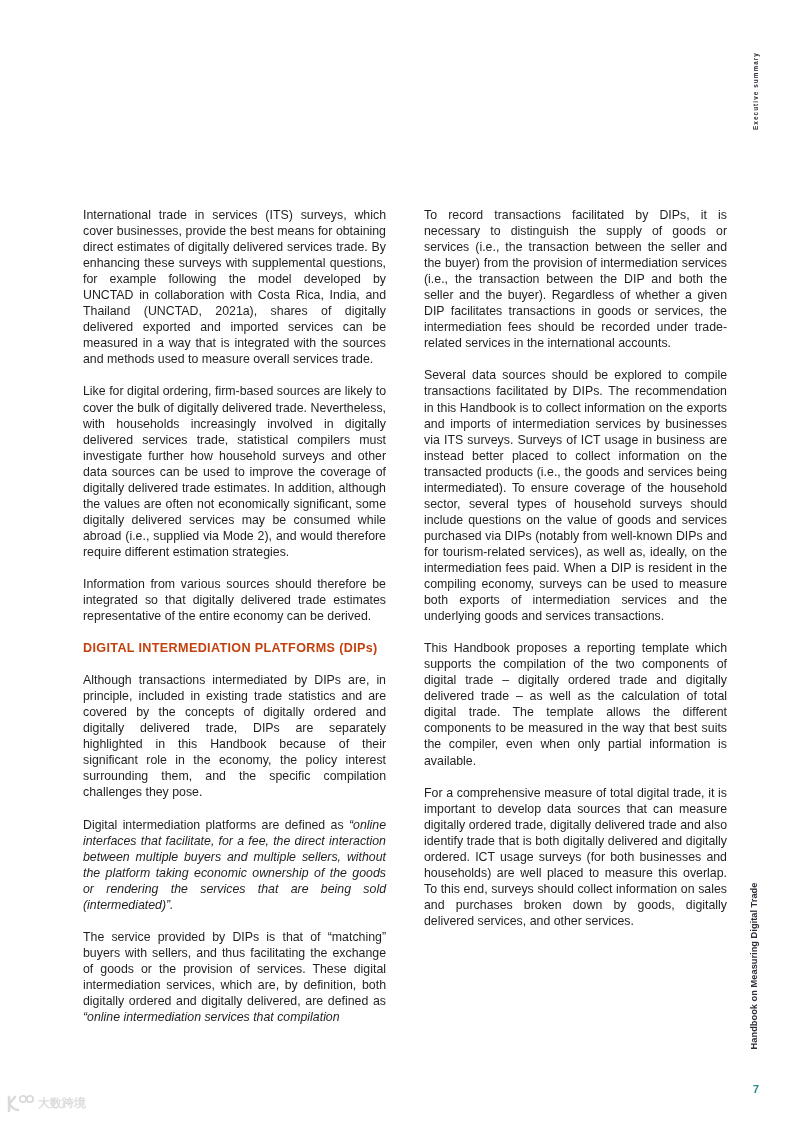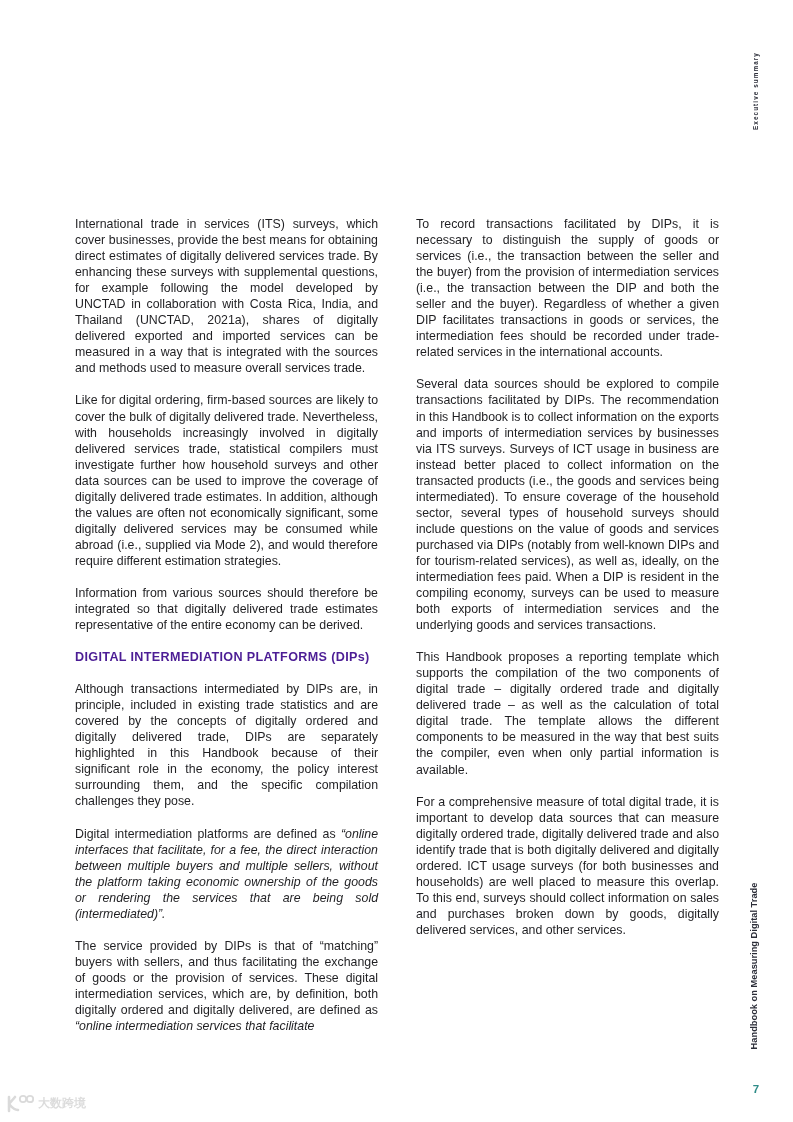--- a/index.html
+++ b/index.html
@@ -3,31 +3,32 @@
 <meta charset="utf-8">
 <style>
   html, body { margin: 0; padding: 0; }
   body {
     width: 793px; height: 1122px; position: relative; overflow: hidden;
     background: #ffffff; color: #1f1f22;
     font-family: "Liberation Sans", sans-serif;
   }
   .page { position: absolute; inset: 0; }
   .col {
-    position: absolute; top: 216px; width: 303px;
+    position: absolute; top: 207px; width: 303px;
     font-size: 12.35px; line-height: 16.05px; text-align: justify;
     hyphens: none;
+    margin-left: 8px;
   }
   .col-left { left: 75px; }
   .col-right { left: 416px; }
   .col p { margin: 0 0 16px 0; }
   .col h2 {
     margin: 0 0 16px 0;
     font-size: 12.6px; line-height: 16px; font-weight: 700;
-    color: #4c1d95; letter-spacing: 0.35px; text-align: left;
+    color: #c2410c; letter-spacing: 0.35px; text-align: left;
   }
   .it { font-style: italic; }
   .side-top {
     position: absolute; left: 749px; top: 48px; width: 12px; height: 86px;
   }
   .side-top span {
     position: absolute; left: 50%; top: 50%;
     transform: translate(-50%, -50%) rotate(-90deg);
     white-space: nowrap; font-size: 6.3px; font-weight: 700; letter-spacing: 1.1px;
     color: #2b2d38;
@@ -59,21 +60,21 @@
     <span>Executive summary</span>
   </div>
 
   <div class="col col-left">
     <p>International trade in services (ITS) surveys, which cover businesses, provide the best means for obtaining direct estimates of digitally delivered services trade. By enhancing these surveys with supplemental questions, for example following the model developed by UNCTAD in collaboration with Costa Rica, India, and Thailand (UNCTAD, 2021a), shares of digitally delivered exported and imported services can be measured in a way that is integrated with the sources and methods used to measure overall services trade.</p>
     <p>Like for digital ordering, firm-based sources are likely to cover the bulk of digitally delivered trade. Nevertheless, with households increasingly involved in digitally delivered services trade, statistical compilers must investigate further how household surveys and other data sources can be used to improve the coverage of digitally delivered trade estimates. In addition, although the values are often not economically significant, some digitally delivered services may be consumed while abroad (i.e., supplied via Mode 2), and would therefore require different estimation strategies.</p>
     <p>Information from various sources should therefore be integrated so that digitally delivered trade estimates representative of the entire economy can be derived.</p>
     <h2>DIGITAL INTERMEDIATION PLATFORMS (DIPs)</h2>
     <p>Although transactions intermediated by DIPs are, in principle, included in existing trade statistics and are covered by the concepts of digitally ordered and digitally delivered trade, DIPs are separately highlighted in this Handbook because of their significant role in the economy, the policy interest surrounding them, and the specific compilation challenges they pose.</p>
     <p><span>Digital intermediation platforms are defined as </span><span class="it">“online interfaces that facilitate, for a fee, the direct interaction between multiple buyers and multiple sellers, without the platform taking economic ownership of the goods or rendering the services that are being sold (intermediated)”.</span></p>
-    <p><span>The service provided by DIPs is that of “matching” buyers with sellers, and thus facilitating the exchange of goods or the provision of services. These digital intermediation services, which are, by definition, both digitally ordered and digitally delivered, are defined as </span><span class="it">“online intermediation services that facilitate</span></p>
+    <p><span>The service provided by DIPs is that of “matching” buyers with sellers, and thus facilitating the exchange of goods or the provision of services. These digital intermediation services, which are, by definition, both digitally ordered and digitally delivered, are defined as </span><span class="it">“online intermediation services that compilation</span></p>
   </div>
 
   <div class="col col-right">
     <p>To record transactions facilitated by DIPs, it is necessary to distinguish the supply of goods or services (i.e., the transaction between the seller and the buyer) from the provision of intermediation services (i.e., the transaction between the DIP and both the seller and the buyer). Regardless of whether a given DIP facilitates transactions in goods or services, the intermediation fees should be recorded under trade-related services in the international accounts.</p>
     <p>Several data sources should be explored to compile transactions facilitated by DIPs. The recommendation in this Handbook is to collect information on the exports and imports of intermediation services by businesses via ITS surveys. Surveys of ICT usage in business are instead better placed to collect information on the transacted products (i.e., the goods and services being intermediated). To ensure coverage of the household sector, several types of household surveys should include questions on the value of goods and services purchased via DIPs (notably from well-known DIPs and for tourism-related services), as well as, ideally, on the intermediation fees paid. When a DIP is resident in the compiling economy, surveys can be used to measure both exports of intermediation services and the underlying goods and services transactions.</p>
     <p>This Handbook proposes a reporting template which supports the compilation of the two components of digital trade – digitally ordered trade and digitally delivered trade – as well as the calculation of total digital trade. The template allows the different components to be measured in the way that best suits the compiler, even when only partial information is available.</p>
     <p>For a comprehensive measure of total digital trade, it is important to develop data sources that can measure digitally ordered trade, digitally delivered trade and also identify trade that is both digitally delivered and digitally ordered. ICT usage surveys (for both businesses and households) are well placed to measure this overlap. To this end, surveys should collect information on sales and purchases broken down by goods, digitally delivered services, and other services.</p>
   </div>
 
   <div class="side-bottom">

